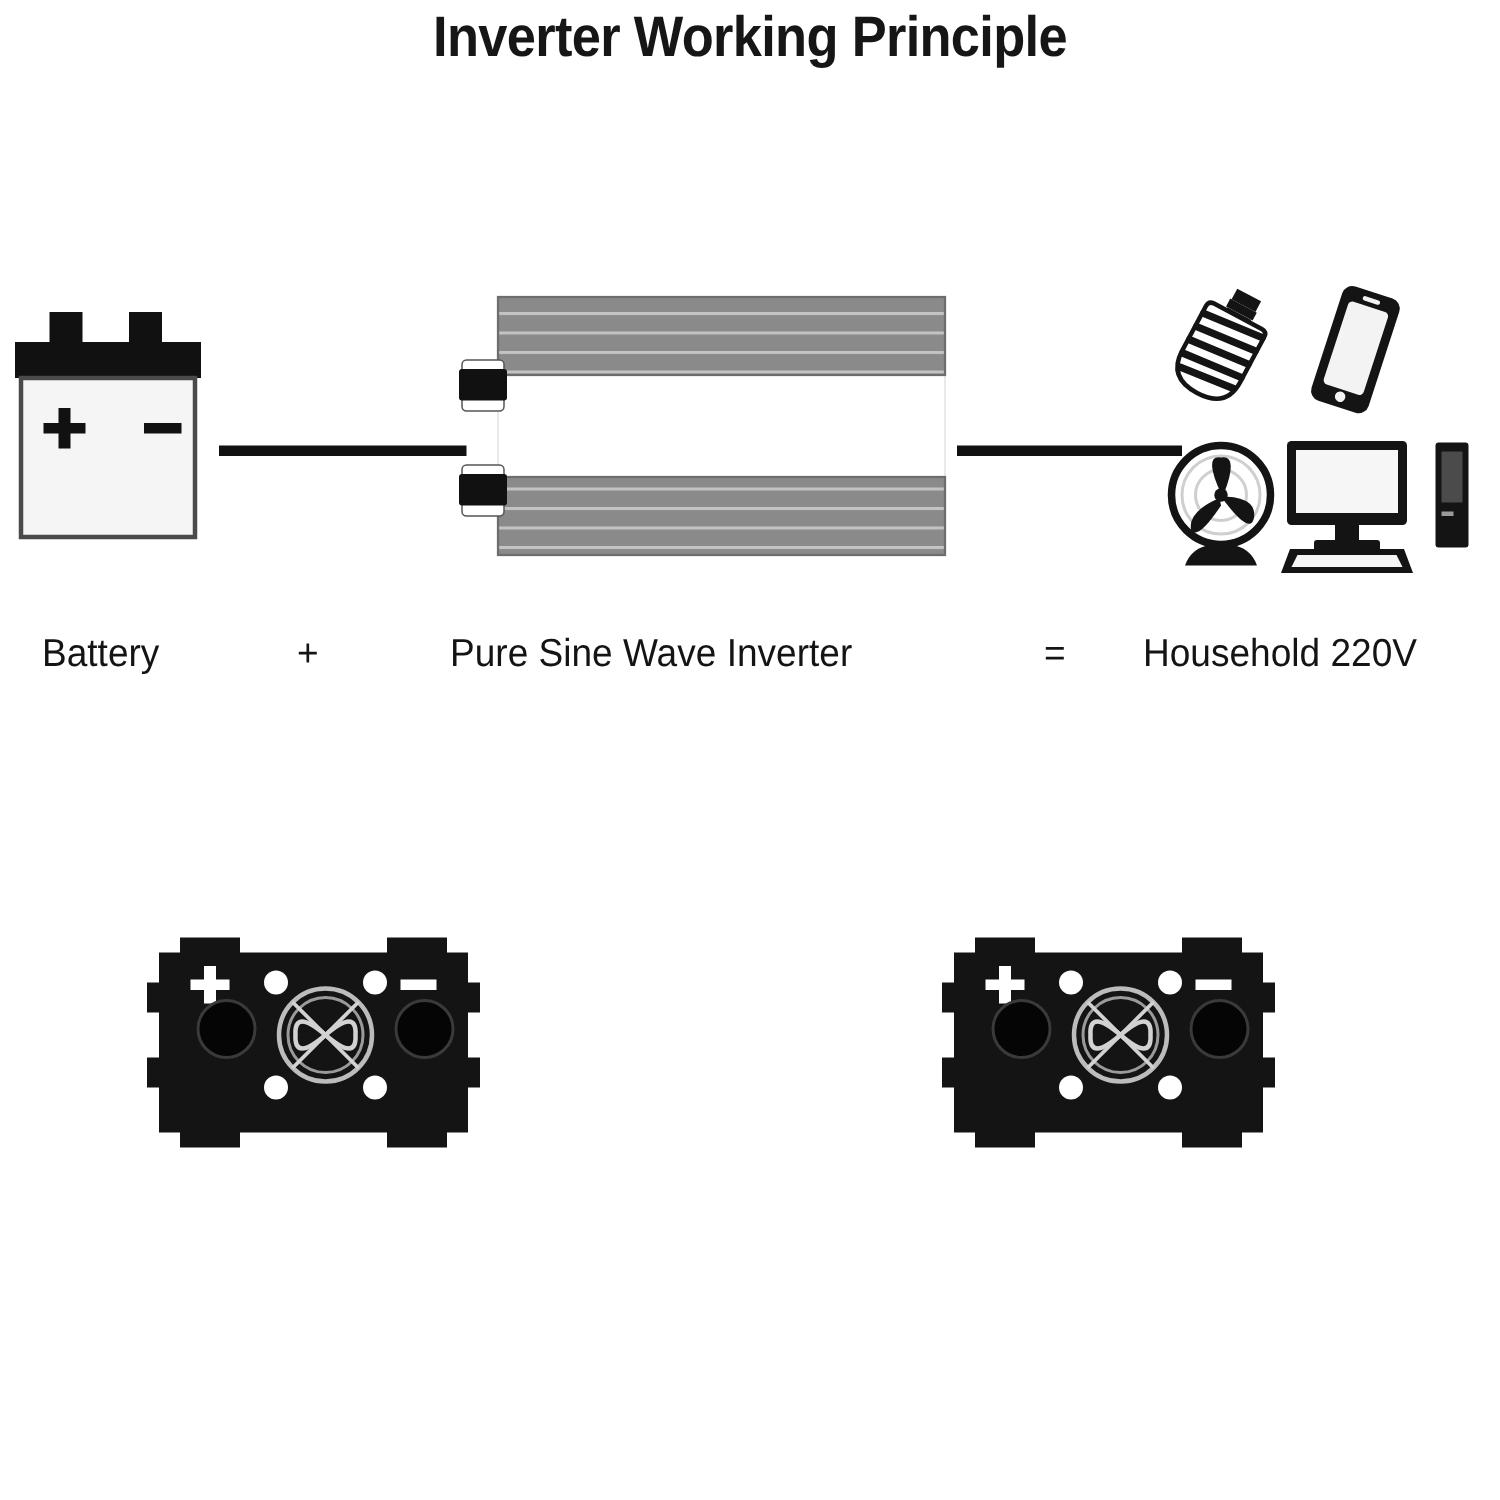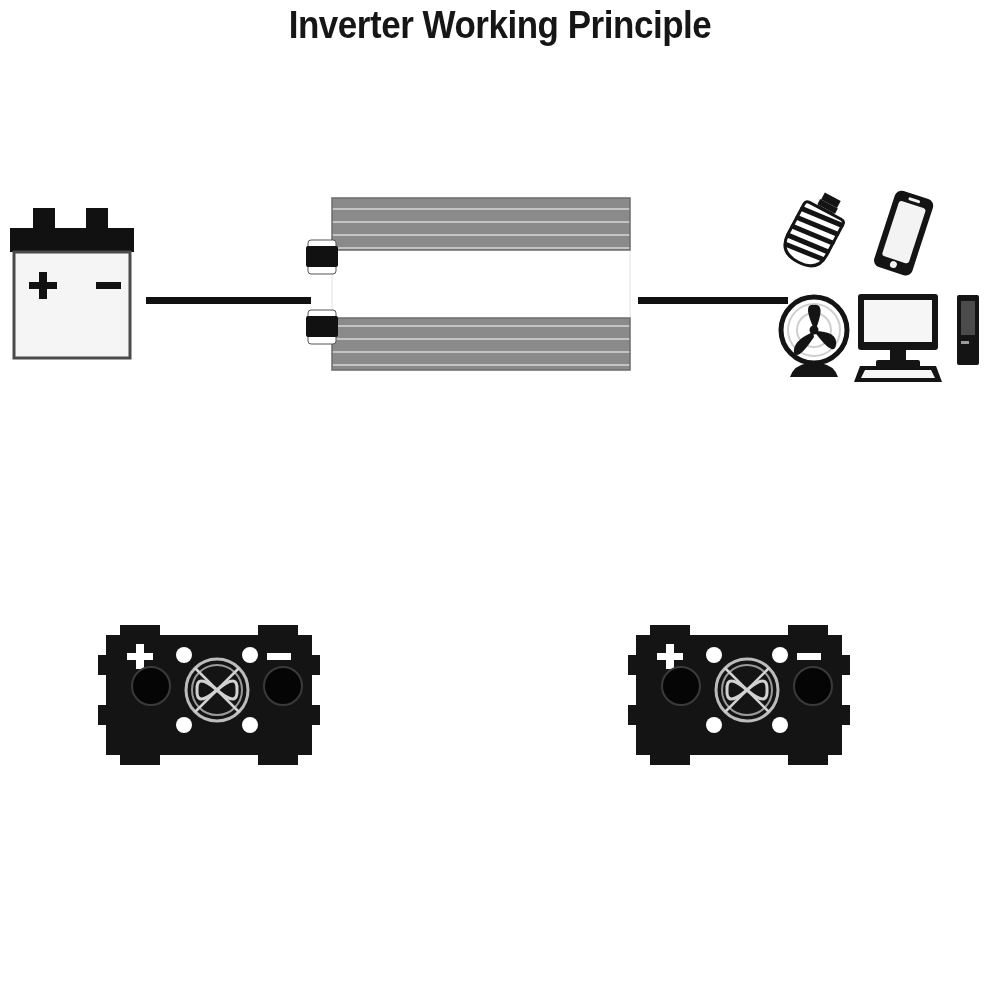--- a/index.html
+++ b/index.html
@@ -181,20 +181,27 @@
 
       <g transform="translate(968,331)">
         <rect x="-11" y="-36" width="22" height="70" rx="2" fill="#141414"></rect>
         <rect x="-7" y="-30" width="14" height="34" fill="#4b4b4b"></rect>
         <rect x="-7" y="10" width="8" height="3" fill="#9a9a9a"></rect>
       </g>
 
     </g>
   </svg>
 
+  <div class="caption-row">
+    <span class="caption cap-battery">Battery</span>
+    <span class="caption cap-plus">+</span>
+    <span class="caption cap-inverter">Pure Sine Wave Inverter</span>
+    <span class="caption cap-equals">=</span>
+    <span class="caption cap-output">Household 220V</span>
+  </div>
 
   <svg class="svg-layer" style="top:600px;" width="1000" height="400" viewBox="0 0 1000 400">
 
     <g>
 
       <g fill="none" stroke="#1b1b1b" stroke-width="3">
         <path d="M 151 700 L 151 760 L 178 760 L 178 822"></path>
         <path d="M 283 700 L 283 760 L 251 760 L 251 822"></path>
       </g>
 

